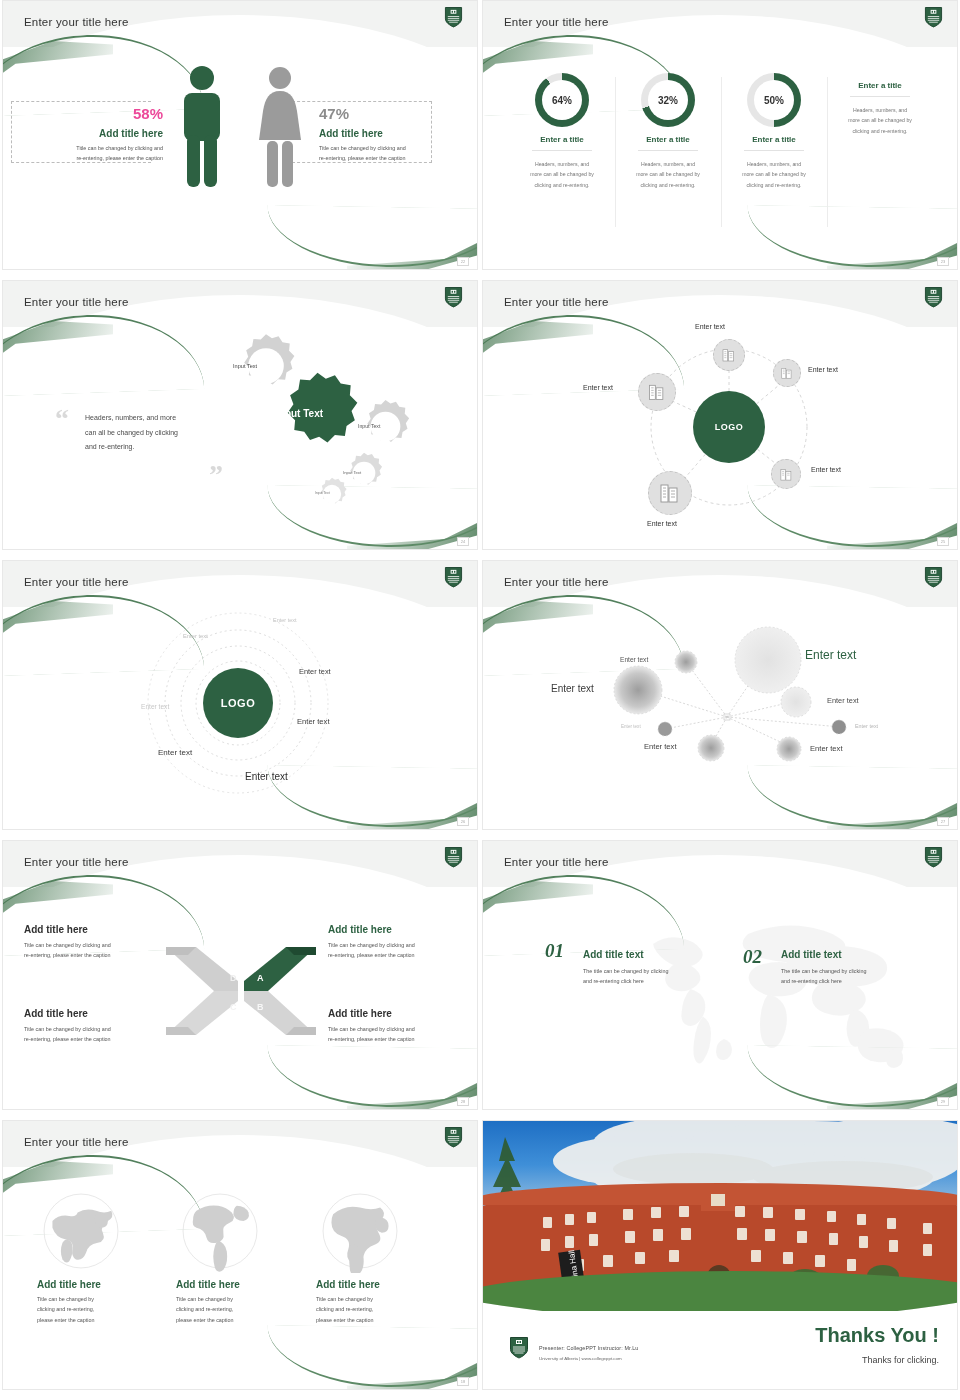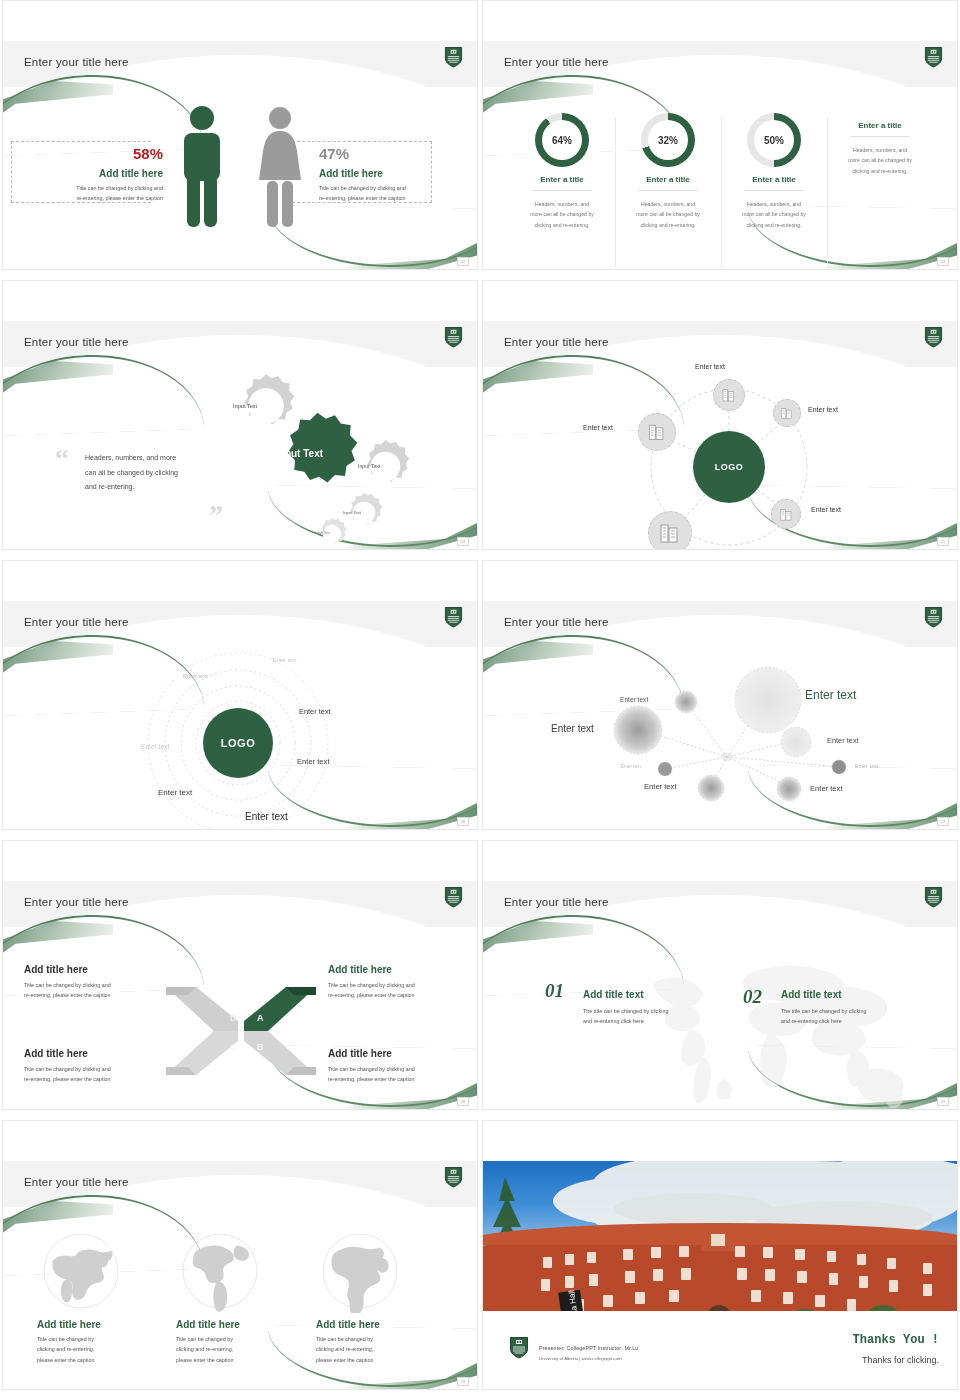--- a/index.html
+++ b/index.html
@@ -19,21 +19,20 @@
     position: relative;
     width: 476px; height: 270px;
     margin: 0px 0 0 2px;
     background: #ffffff;
     overflow: hidden;
     border: 1px solid #e8e8e8;
   }
   .slide-inner {
     position: absolute; inset: 0;
     overflow: hidden;
-    margin-top: 40px;
   }
   
   .hdr-band {
     position: absolute; left: 0; top: 0; width: 100%; height: 46px;
     background: #f2f3f2;
   }
   .hdr-curve {
     position: absolute; left: -8%; top: 14px; width: 116%; height: 120px;
     background: #ffffff;
     border-radius: 50% / 100% 100% 0 0;
@@ -75,21 +74,21 @@
   }
   .pagenum {
     position: absolute; right: 8px; bottom: 3px;
     width: 12px; height: 9px; border: 1px solid #d8d8d8;
     font-size: 4px; color: #aaa; text-align: center; line-height: 8px;
     background: #fff; z-index: 8;
   }
   .body { position: absolute; inset: 46px 0 0 0; z-index: 5; }
 
   
-  .grn { color: #b91c1c; }
+  .grn { color: #ec4899; }
   .gry { color: #8c8c8c; }
   .p-txt { font-size: 5.4px; color: #555; line-height: 1.9; }
   .pct { font-size: 15px; font-weight: bold; }
 
   
   .donut { width: 54px; height: 54px; border-radius: 50%; position: relative; }
   .donut .hole {
     position: absolute; inset: 7px; background: #fff; border-radius: 50%;
     display:flex; align-items:center; justify-content:center;
     font-size: 10px; font-weight: bold; color: #333;
@@ -120,21 +119,21 @@
   .xletter { position:absolute; color:#fff; font-size:9px; font-weight:bold; }
 
   
   .num-big { font-size: 19px; font-weight: bold; font-style: italic; color:#2d6142; font-family:"Liberation Serif",serif;}
 
   
   .globe-wrap { position:absolute; width:100px; text-align:center; }
 
   
   .photo { position:absolute; left:0; top:0; width:100%; height: 200px; overflow:hidden; }
-  .thanks-t { position:absolute; right:18px; bottom:42px; font-size:12px; font-weight:bold; color:#2d6142;font-family:Liberation Mono, monospace;}
+  .thanks-t { position:absolute; right:18px; bottom:42px; font-size:20px; font-weight:bold; color:#2d6142;}
   .thanks-s { position:absolute; right:18px; bottom:24px; font-size:9px; color:#444;}
   .pres-l { position:absolute; left:56px; bottom:38px; font-size:5.4px; color:#4a4a4a; letter-spacing:.1px;}
   .pres-2 { position:absolute; left:56px; bottom:28px; font-size:4.4px; color:#6a6a6a;}
 </style>
 </head>
 <body>
 
 <div class="deck">
 
 <div class="slide">

